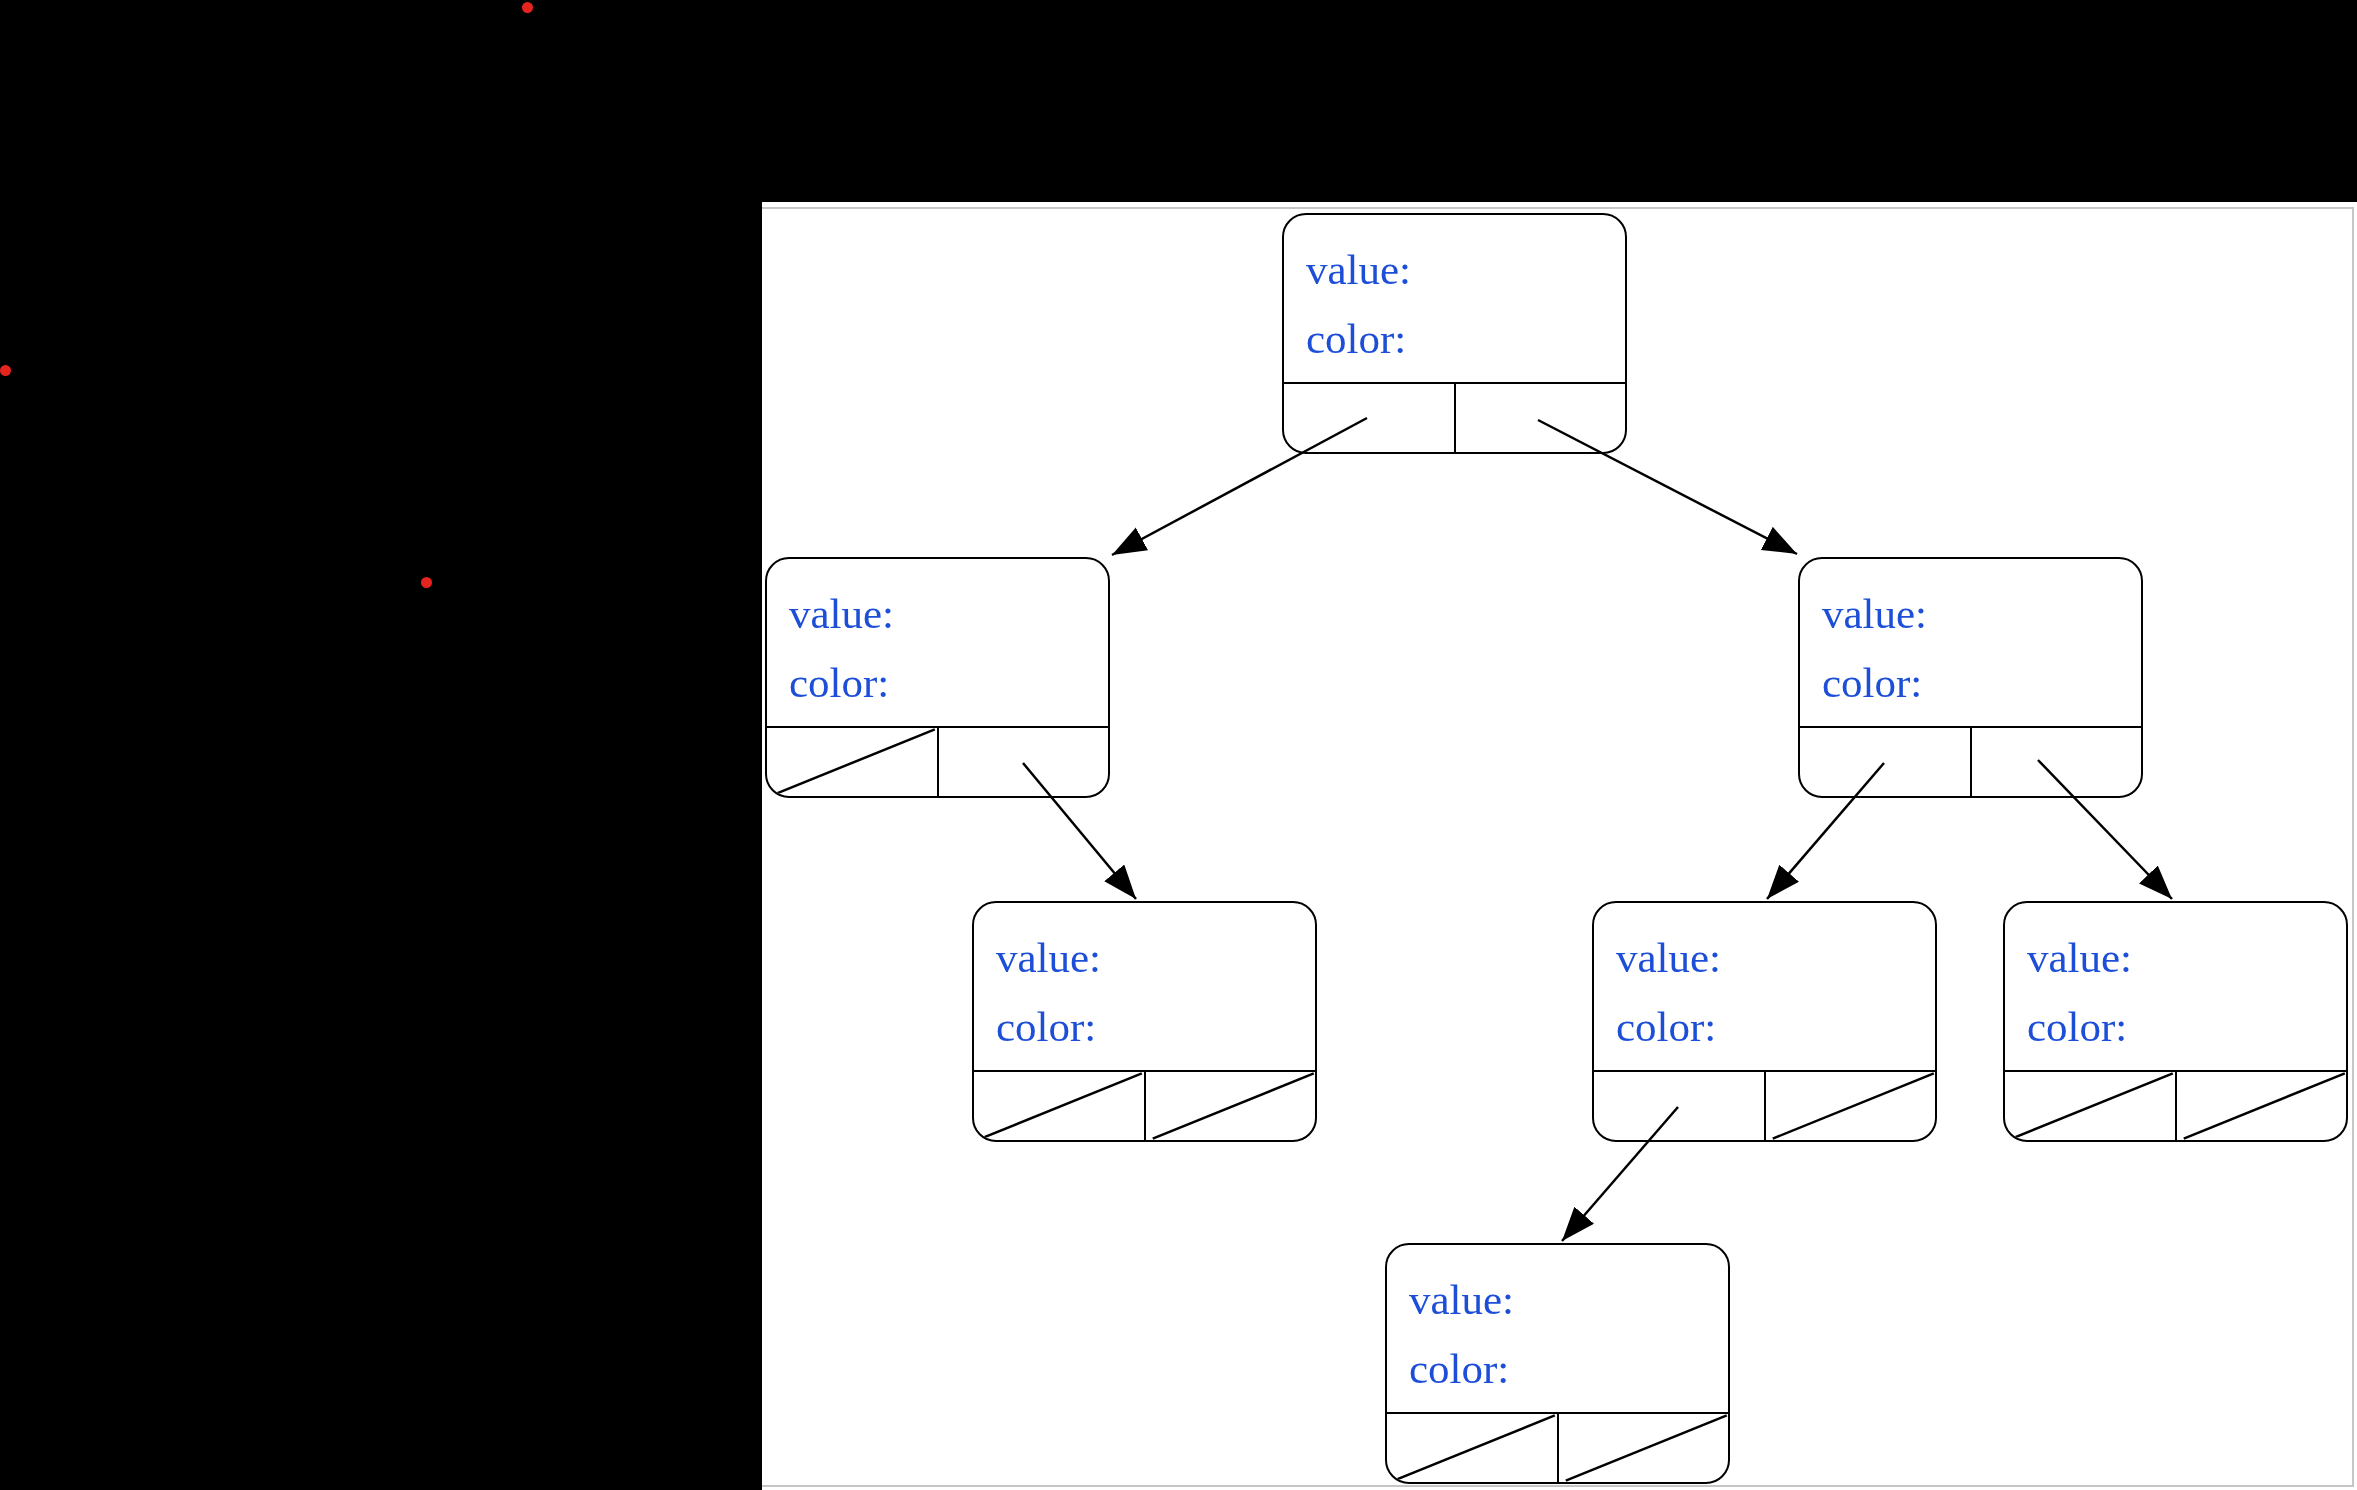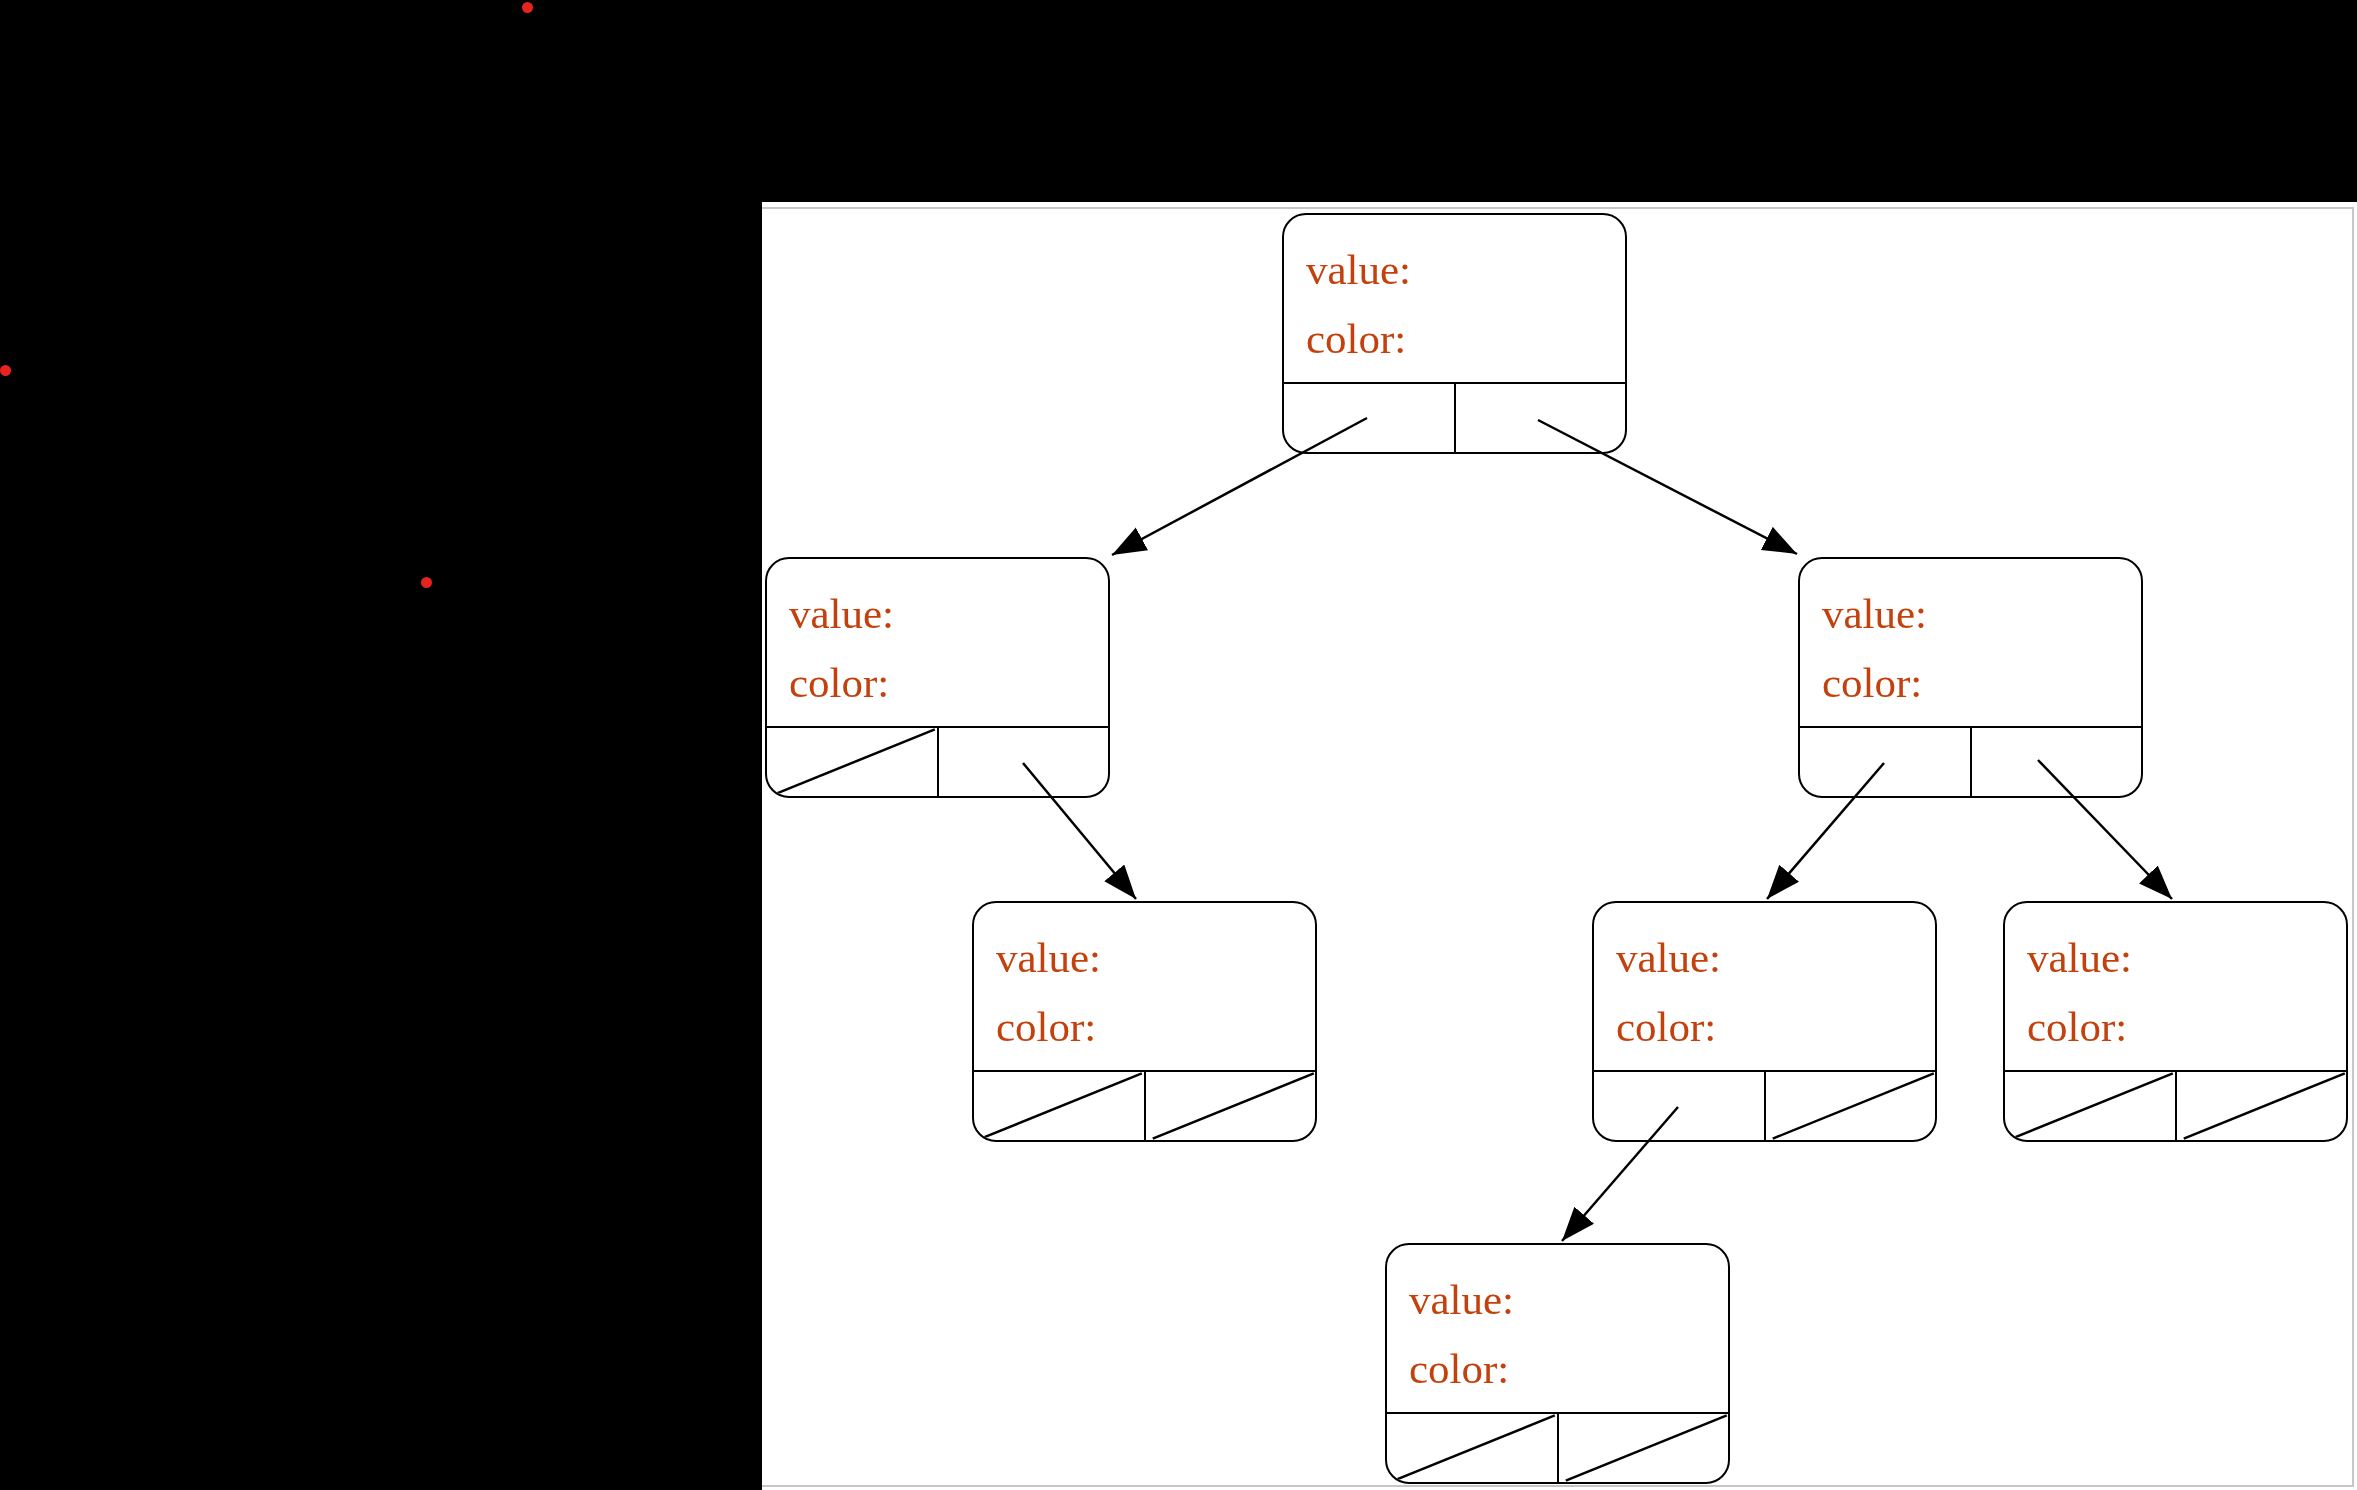--- a/index.html
+++ b/index.html
@@ -29,21 +29,21 @@
     box-sizing: border-box;
     display: flex;
     flex-direction: column;
     overflow: hidden;
   }
   .node-body {
     flex: 1 1 auto;
     padding: 20px 0 0 22px;
     font-size: 43px;
     line-height: 69px;
-    color: #c2410c;
+    color: #1d4ed8;
     white-space: nowrap;
   }
   .pointer-row {
     flex: 0 0 auto;
     border-top: 2.5px solid #000;
     display: flex;
     box-sizing: border-box;
   }
   .pointer-cell { flex: 1 1 0; position: relative; }
   .pointer-cell + .pointer-cell { border-left: 2.5px solid #000; }

